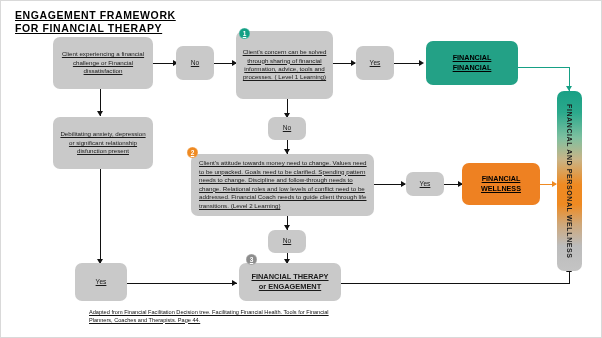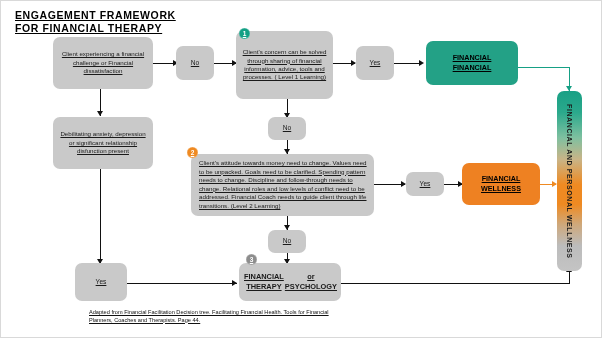--- a/index.html
+++ b/index.html
@@ -205,23 +205,23 @@
   </div>
 
   <div class="abs node small" style="left:267px;top:229px;width:38px;height:23px;">
     <span>No</span>
   </div>
 
   <div class="abs node small" style="left:74px;top:262px;width:52px;height:38px;">
     <span>Yes</span>
   </div>
 
-  <div class="abs node bold" style="left:238px;top:262px;width:102px;height:38px;flex-direction:row;">
+  <div class="abs node bold" style="left:238px;top:262px;width:102px;height:38px;flex-direction:column;">
     <span>FINANCIAL THERAPY</span>
-    <span>or PSYCHOLOGY</span>
+    <span>or ENGAGEMENT</span>
   </div>
   <div class="abs badge grey" style="left:245px;top:253px;">
     <span>3</span>
   </div>
 
   <div class="abs wellbar" style="left:556px;top:90px;width:25px;height:180px;">
     <div class="vtext">
       <span>FINANCIAL AND PERSONAL WELLNESS</span>
     </div>
   </div>

